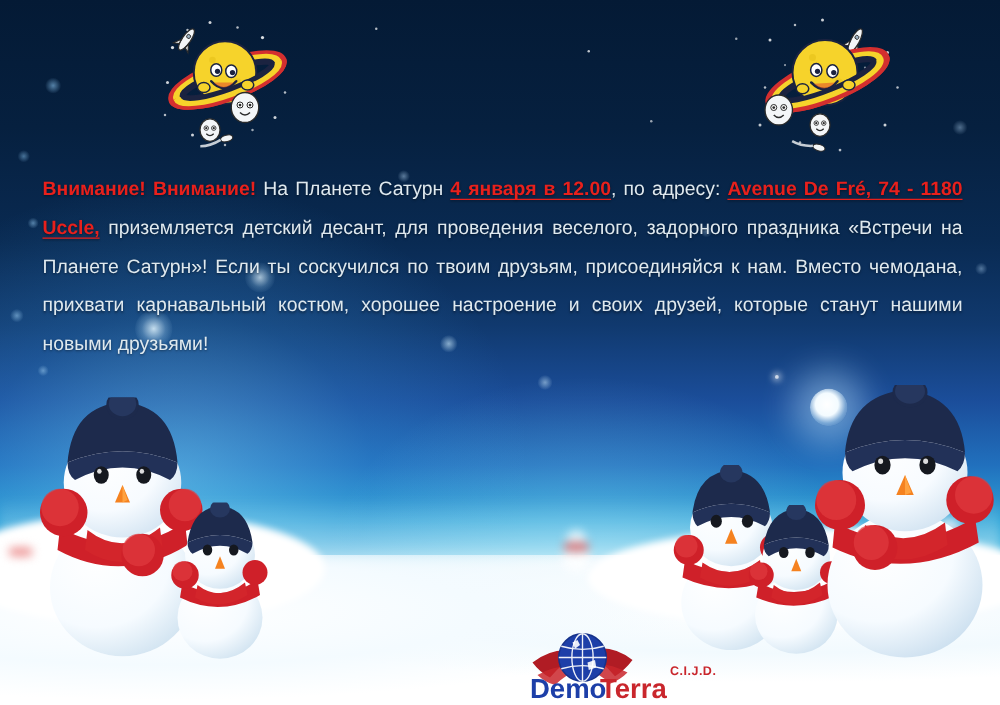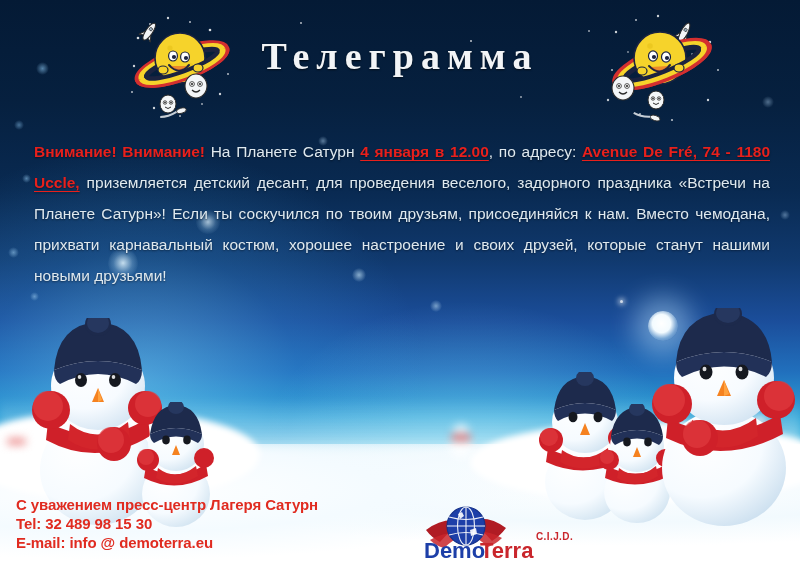--- a/index.html
+++ b/index.html
@@ -290,21 +290,20 @@
           <circle cx="3" cy="-1.5" r=".9" fill="#2b2b2b"></circle>
         <path d="M-3 3 Q0 6 3 3" fill="none" stroke="#2b2b2b" stroke-width="1"></path>
       </g>
       <g transform="translate(34,104) rotate(16)">
         <ellipse cx="22" cy="0" rx="5" ry="2.6" fill="#f3f5f7" stroke="#2b2b2b" stroke-width=".9"></ellipse>
         <path d="M17 0 Q8 3 0 1" fill="none" stroke="#e7ebee" stroke-width="2" opacity=".85"></path>
       </g>
     </svg>
   </div>
 
-  <div class="title">Телеграмма</div>
 
   <div class="body-text">
     <p>
       <span class="hl-red">Внимание!  Внимание!</span><span> На Планете Сатурн </span><span class="hl-red-u">4 января в 12.00</span><span>, по адресу: </span><span class="hl-red-u">Avenue De Fré, 74 - 1180 Uccle,</span><span> приземляется  детский десант, для проведения веселого, задорного праздника «Встречи на Планете Сатурн»! Если ты соскучился по твоим друзьям, присоединяйся к нам. Вместо чемодана, прихвати карнавальный костюм, хорошее настроение и своих друзей, которые станут  нашими новыми друзьями!</span>
     </p>
   </div>
 
   <div class="snow-haze"></div>
   <div class="snow-ground"></div>
   <div class="snow-blob" style="left:-40px; bottom:64px; width:300px; height:90px;"></div>
@@ -480,25 +479,20 @@
       <circle cx="59" cy="126" r="14" fill="#e03a3e" opacity=".7"></circle>
       <ellipse cx="68" cy="64" rx="6.5" ry="7.5" fill="#15181f"></ellipse>
       <ellipse cx="104" cy="64" rx="6.5" ry="7.5" fill="#15181f"></ellipse>
       <ellipse cx="66.5" cy="61" rx="2" ry="2.2" fill="#fff" opacity=".85"></ellipse>
       <ellipse cx="102.5" cy="61" rx="2" ry="2.2" fill="#fff" opacity=".85"></ellipse>
       <path d="M86 72 L93 88 L79 88 Z" fill="#f58220"></path>
       <path d="M86 72 L91 86 L86 88 Z" fill="#ffa23f"></path>
     </svg>
   </div>
 
-  <div class="footer">
-    <div>С уважением пресс-центр Лагеря Сатурн</div>
-    <div>Tel: 32 489 98 15 30</div>
-    <div>E-mail: info @ demoterra.eu</div>
-  </div>
 
   <div class="logo">
     <svg width="165" height="62" viewBox="0 0 165 62" aria-hidden="true">
 
       <path d="M2 30 Q20 16 40 22 Q26 30 16 42 Q8 38 2 30 Z" fill="#b01c24"></path>
       <path d="M82 28 Q64 14 44 21 Q58 29 68 41 Q76 36 82 28 Z" fill="#b01c24"></path>
       <path d="M6 40 Q24 30 42 34 Q28 40 20 48 Q12 46 6 40 Z" fill="#c9262c" opacity=".85"></path>
       <path d="M78 38 Q60 28 42 33 Q56 39 64 47 Q72 44 78 38 Z" fill="#c9262c" opacity=".85"></path>
 
       <circle cx="42" cy="26" r="19" fill="#1d3fa8"></circle>

